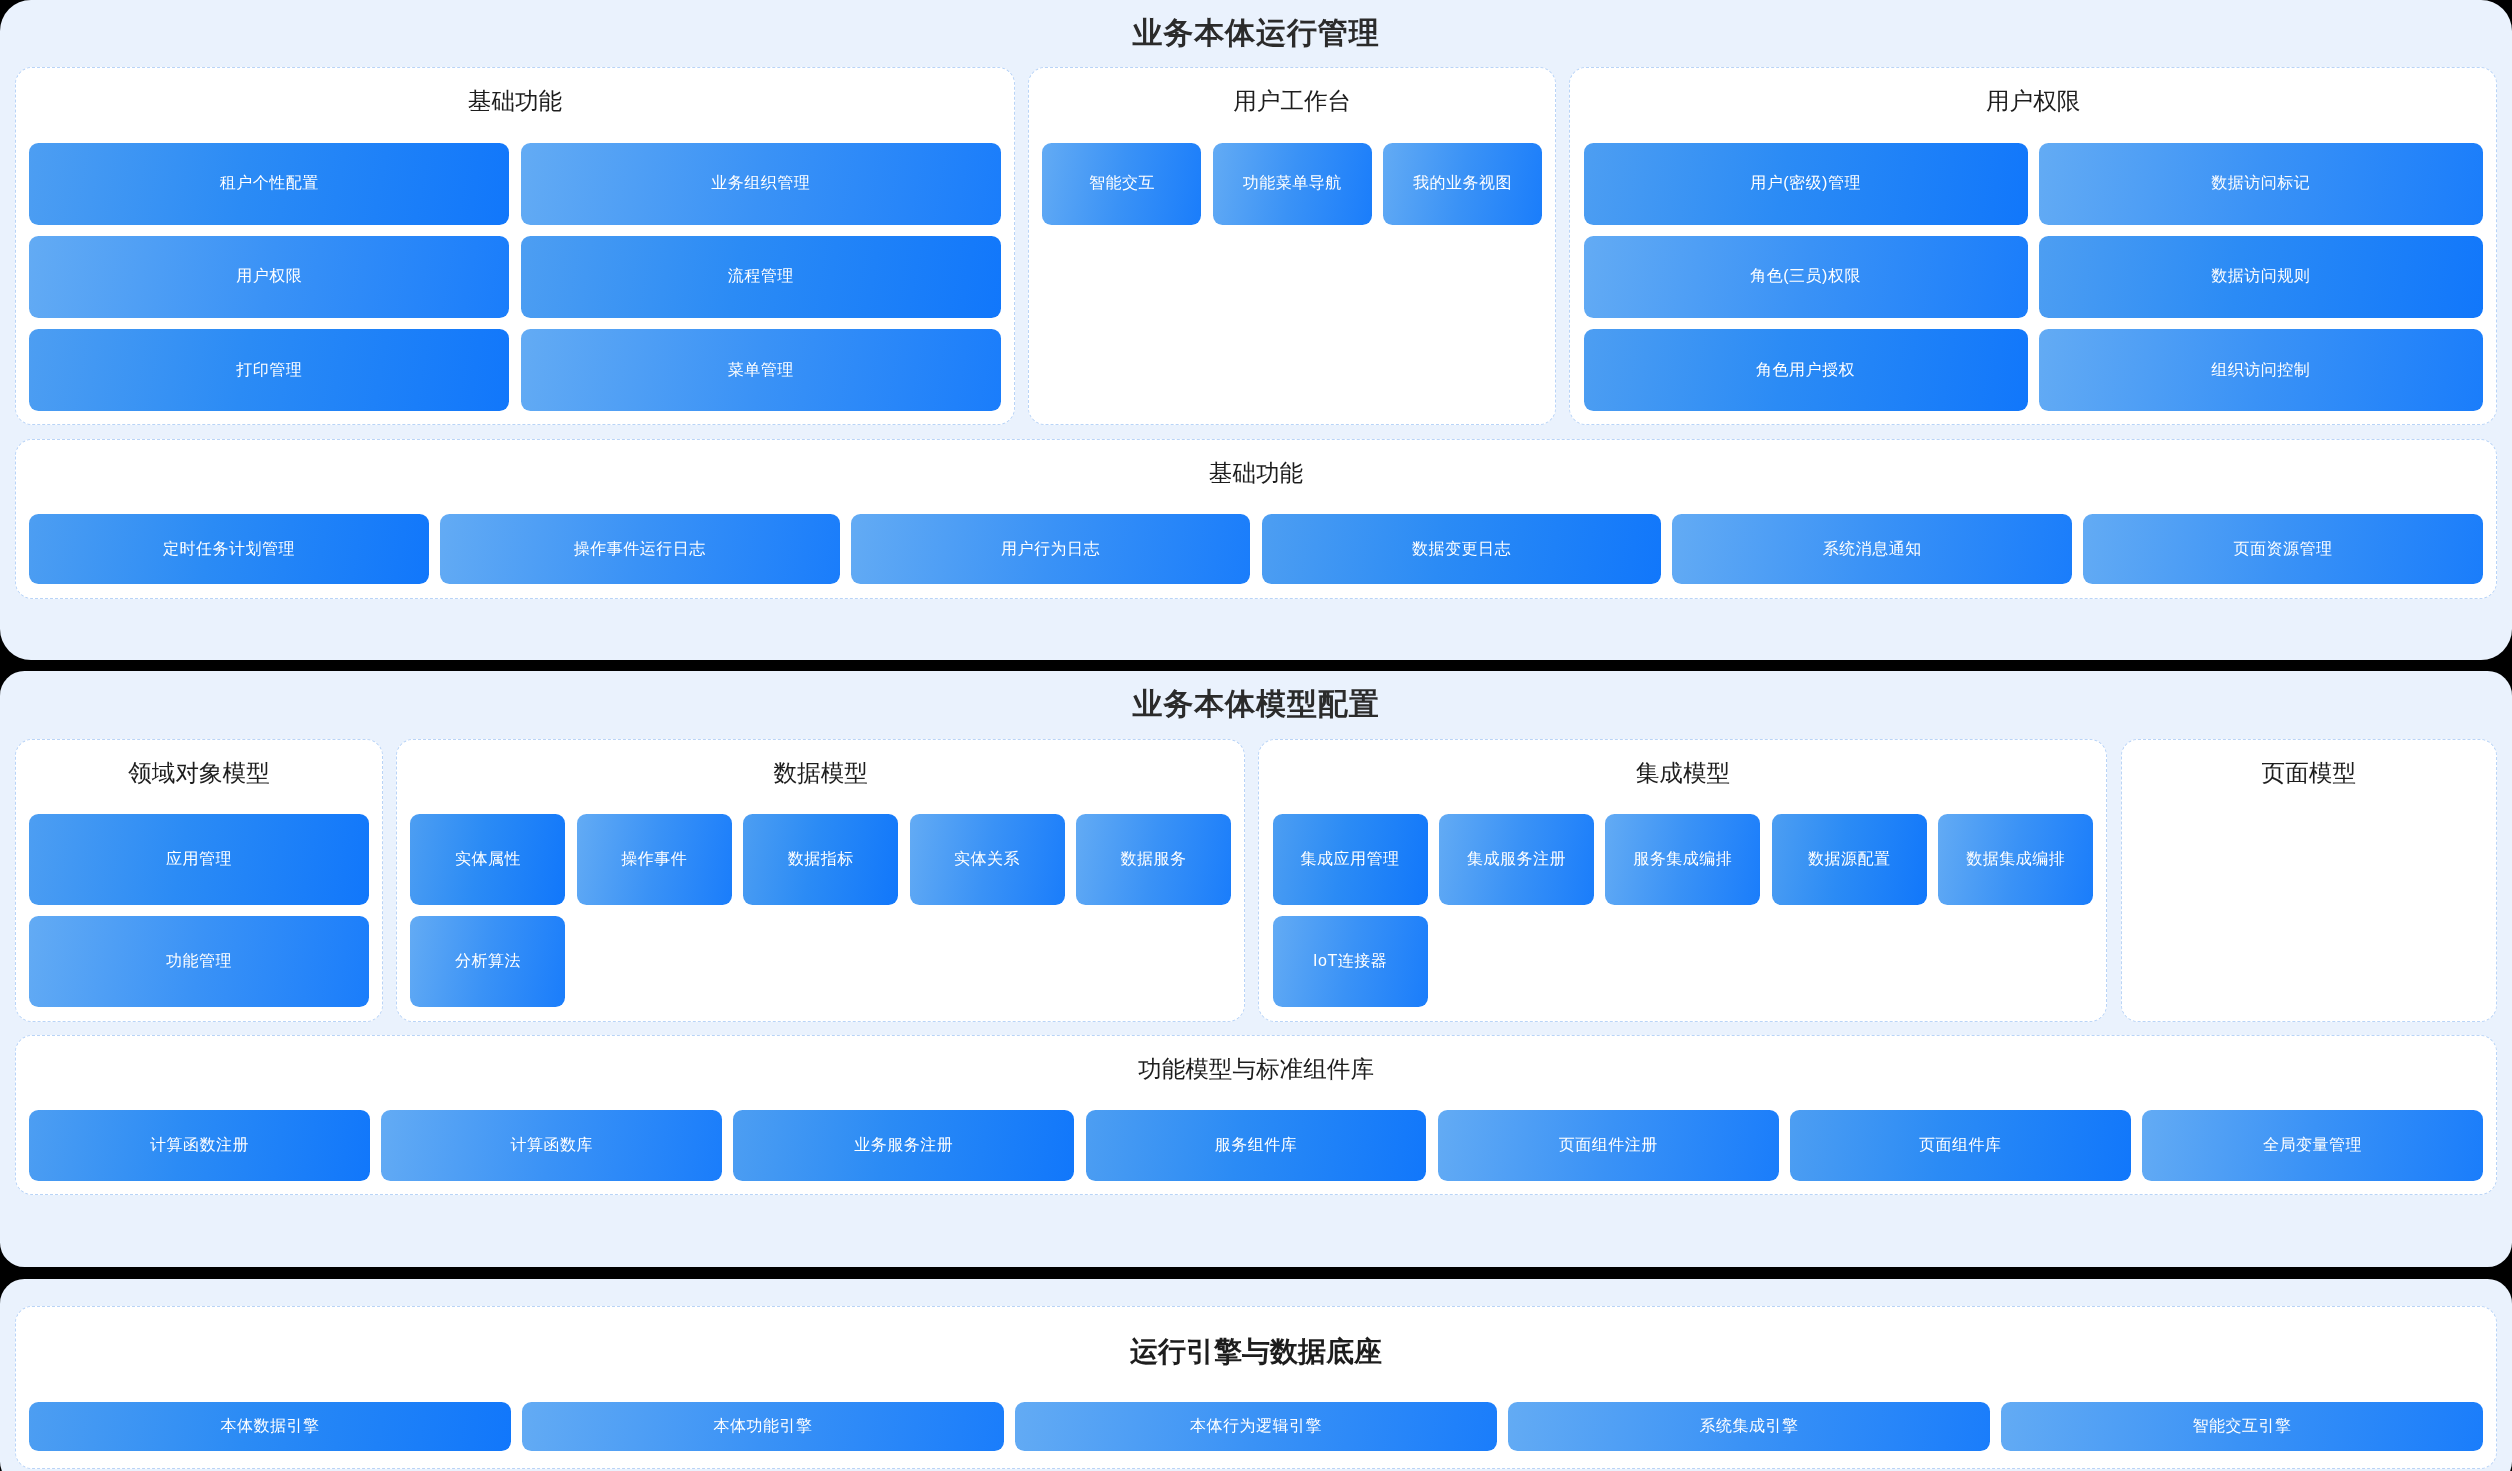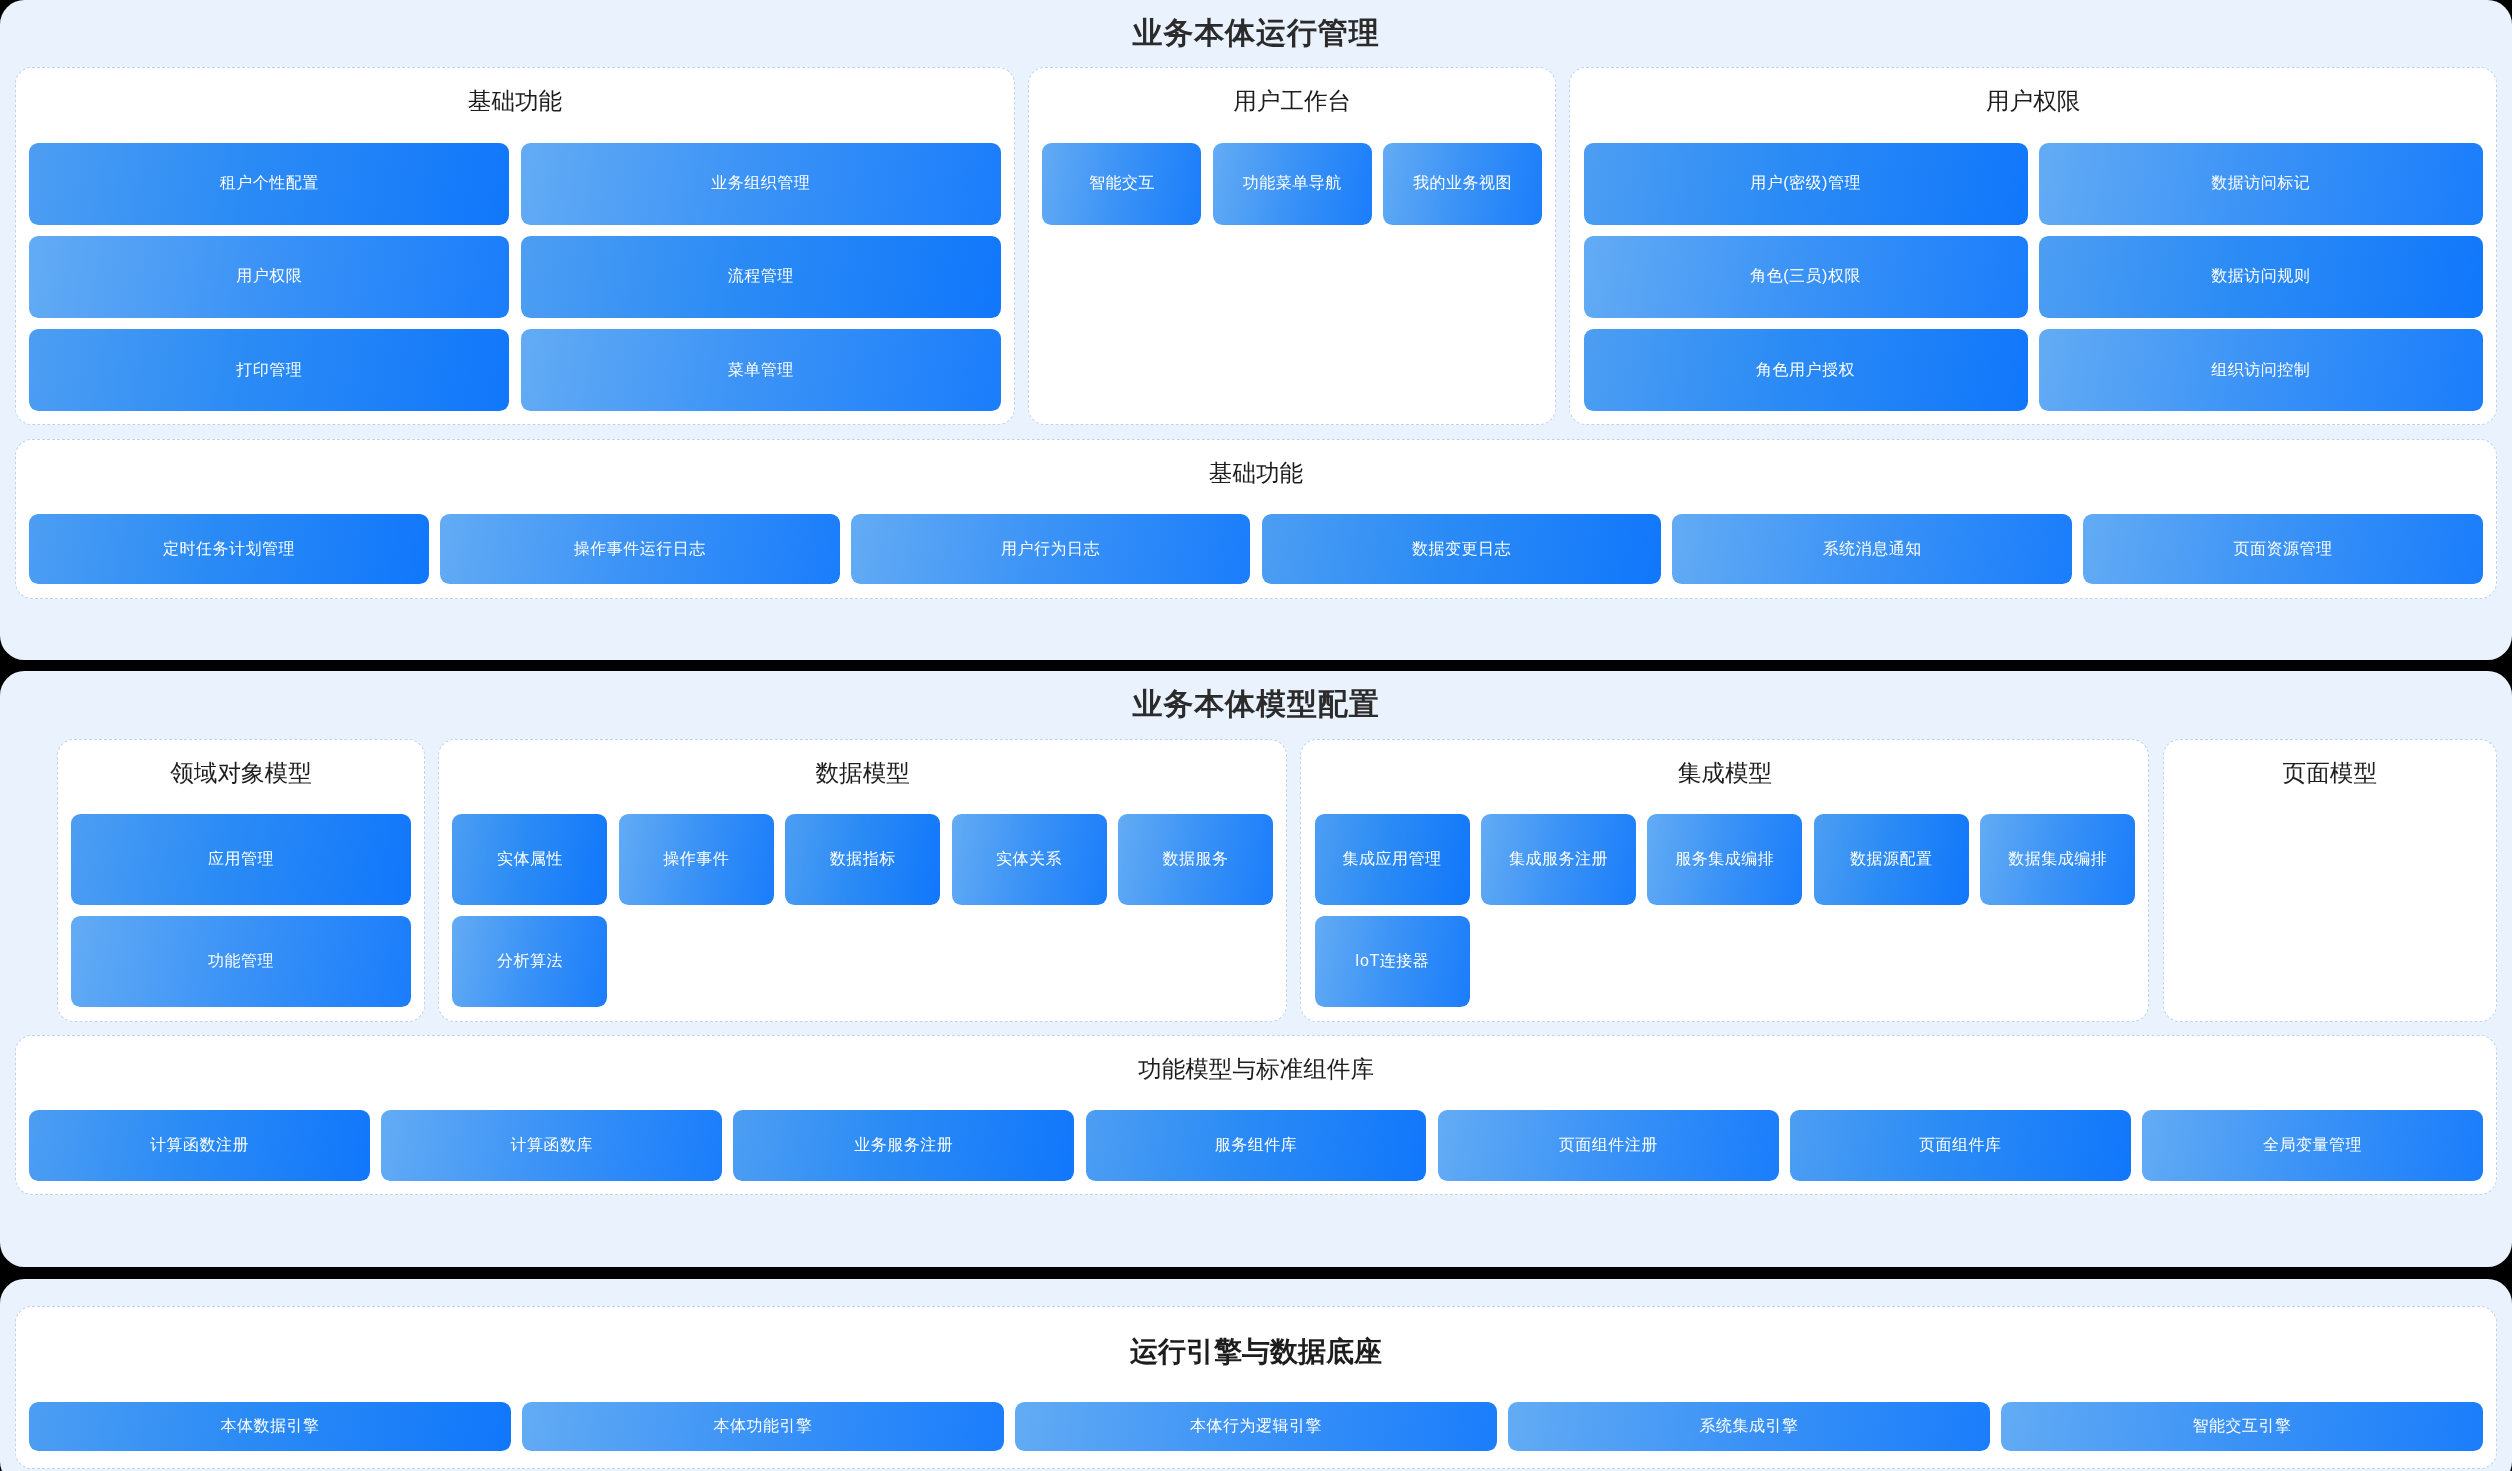--- a/index.html
+++ b/index.html
@@ -85,33 +85,33 @@
 
   
   .s1 { flex: none; }
   .s1 .panel-row .p-base   { flex: 0 0 1000px; }
   .s1 .panel-row .p-work   { flex: 0 0 528px; }
   .s1 .panel-row .p-perm   { flex: 1 1 auto; }
   .s1 .cols2 { grid-template-columns: 1fr 1fr; grid-template-rows: repeat(3, 1fr); }
   .s1 .cols1 { grid-template-columns: 1fr 1fr 1fr; grid-template-rows: repeat(3, 1fr); }
 
   
-  .s2 .p-domain { flex: 0 0 368px; margin-left: 42px; }
+  .s2 .p-domain { flex: 0 0 368px; }
   .s2 .p-data   { flex: 0 0 849px; }
   .s2 .p-integ  { flex: 0 0 849px; }
   .s2 .p-page   { flex: 1 1 auto; }
   .s2 .cols1 { grid-template-columns: 1fr; grid-template-rows: 1fr 1fr; }
   .s2 .cols3 { grid-template-columns: repeat(5, 1fr); grid-template-rows: 1fr 1fr; }
 </style>
 </head>
 <body>
 
 <div id="arch">
 
-  <div class="band s1" style="flex:0 0 660px;">
+  <div class="band s1" style="flex:0 0 660px;border-radius:31px;">
     <div class="band-title">业务本体运行管理</div>
 
     <div class="panel-row" style="flex:0 0 358px;">
 
       <div class="panel p-base">
         <div class="panel-title">基础功能</div>
         <div class="chips cols2">
           <div class="chip">租户个性配置</div>
           <div class="chip alt">业务组织管理</div>
           <div class="chip alt">用户权限</div>

